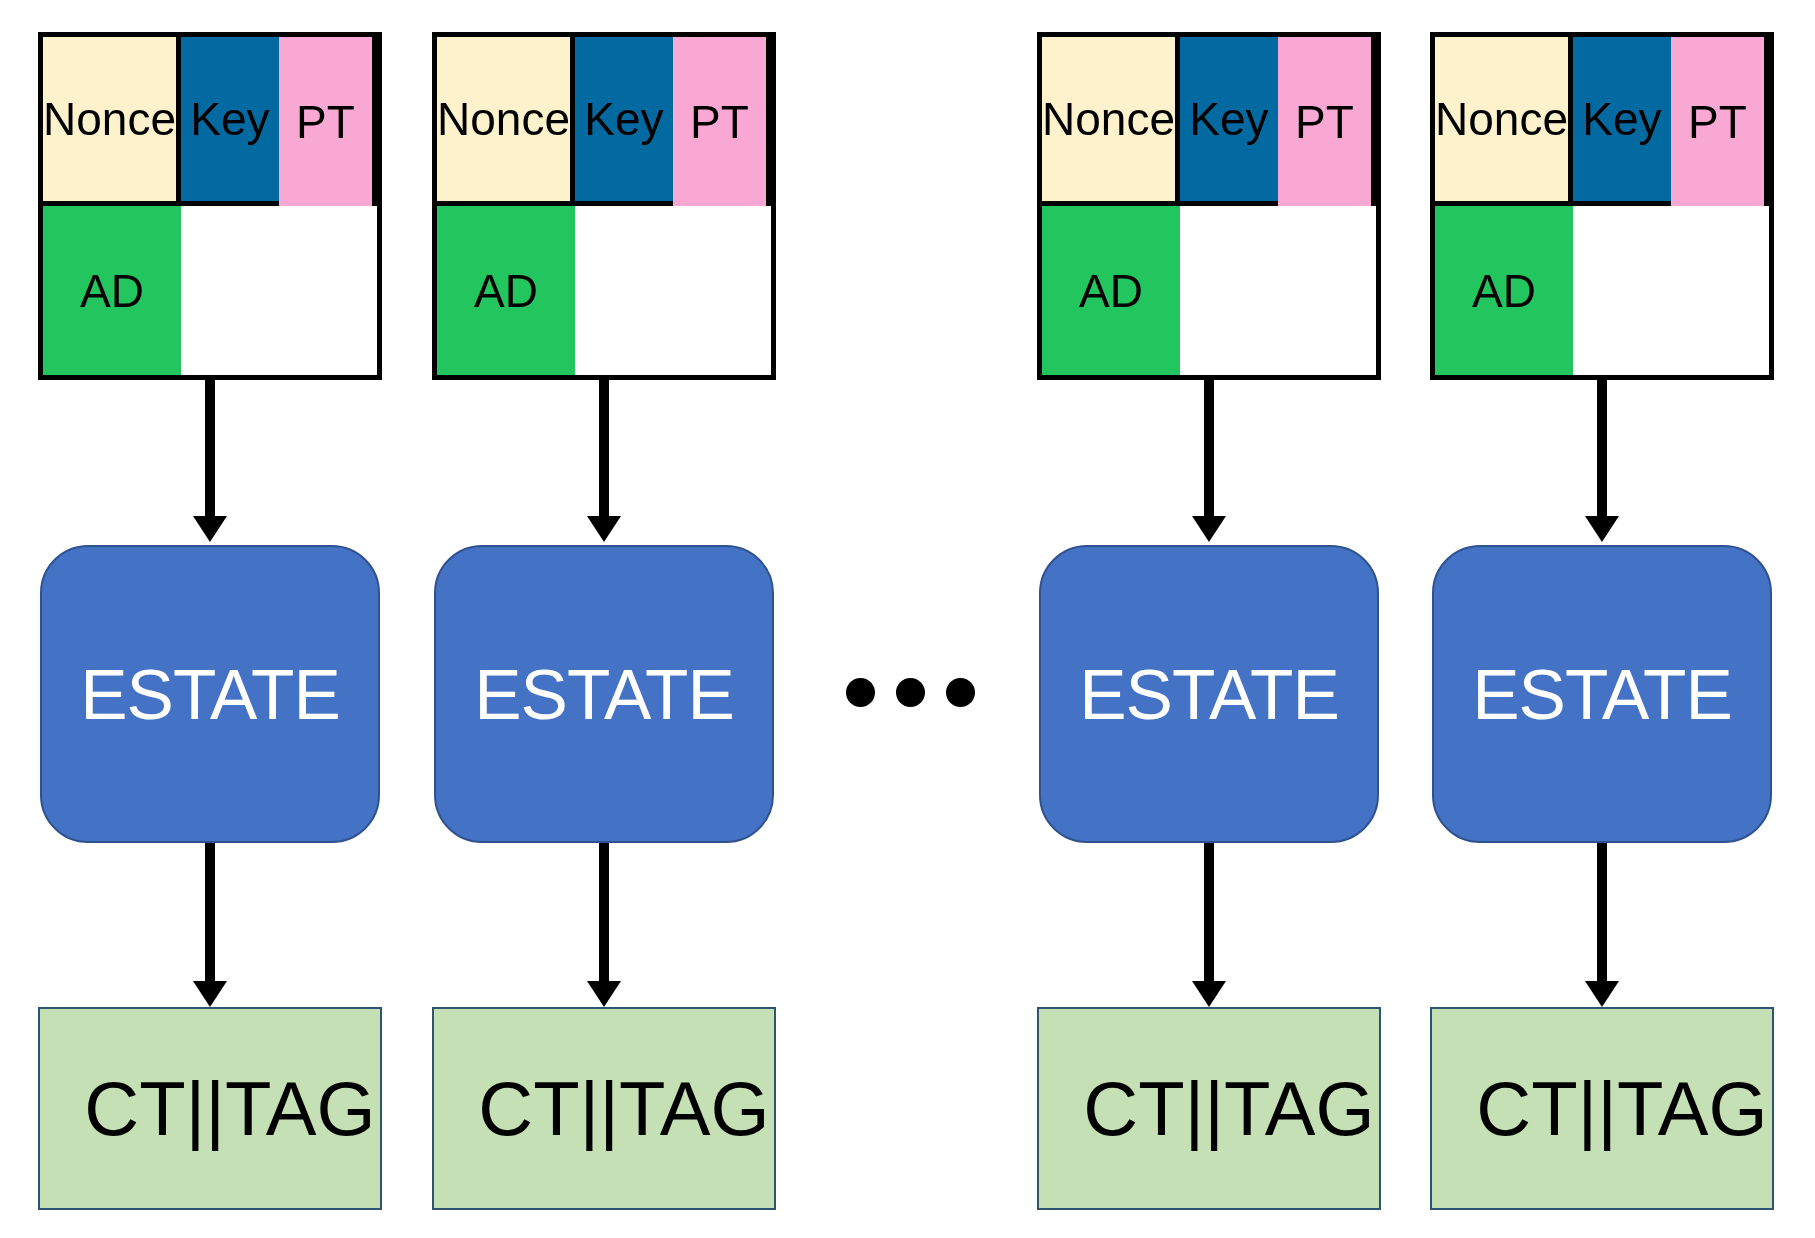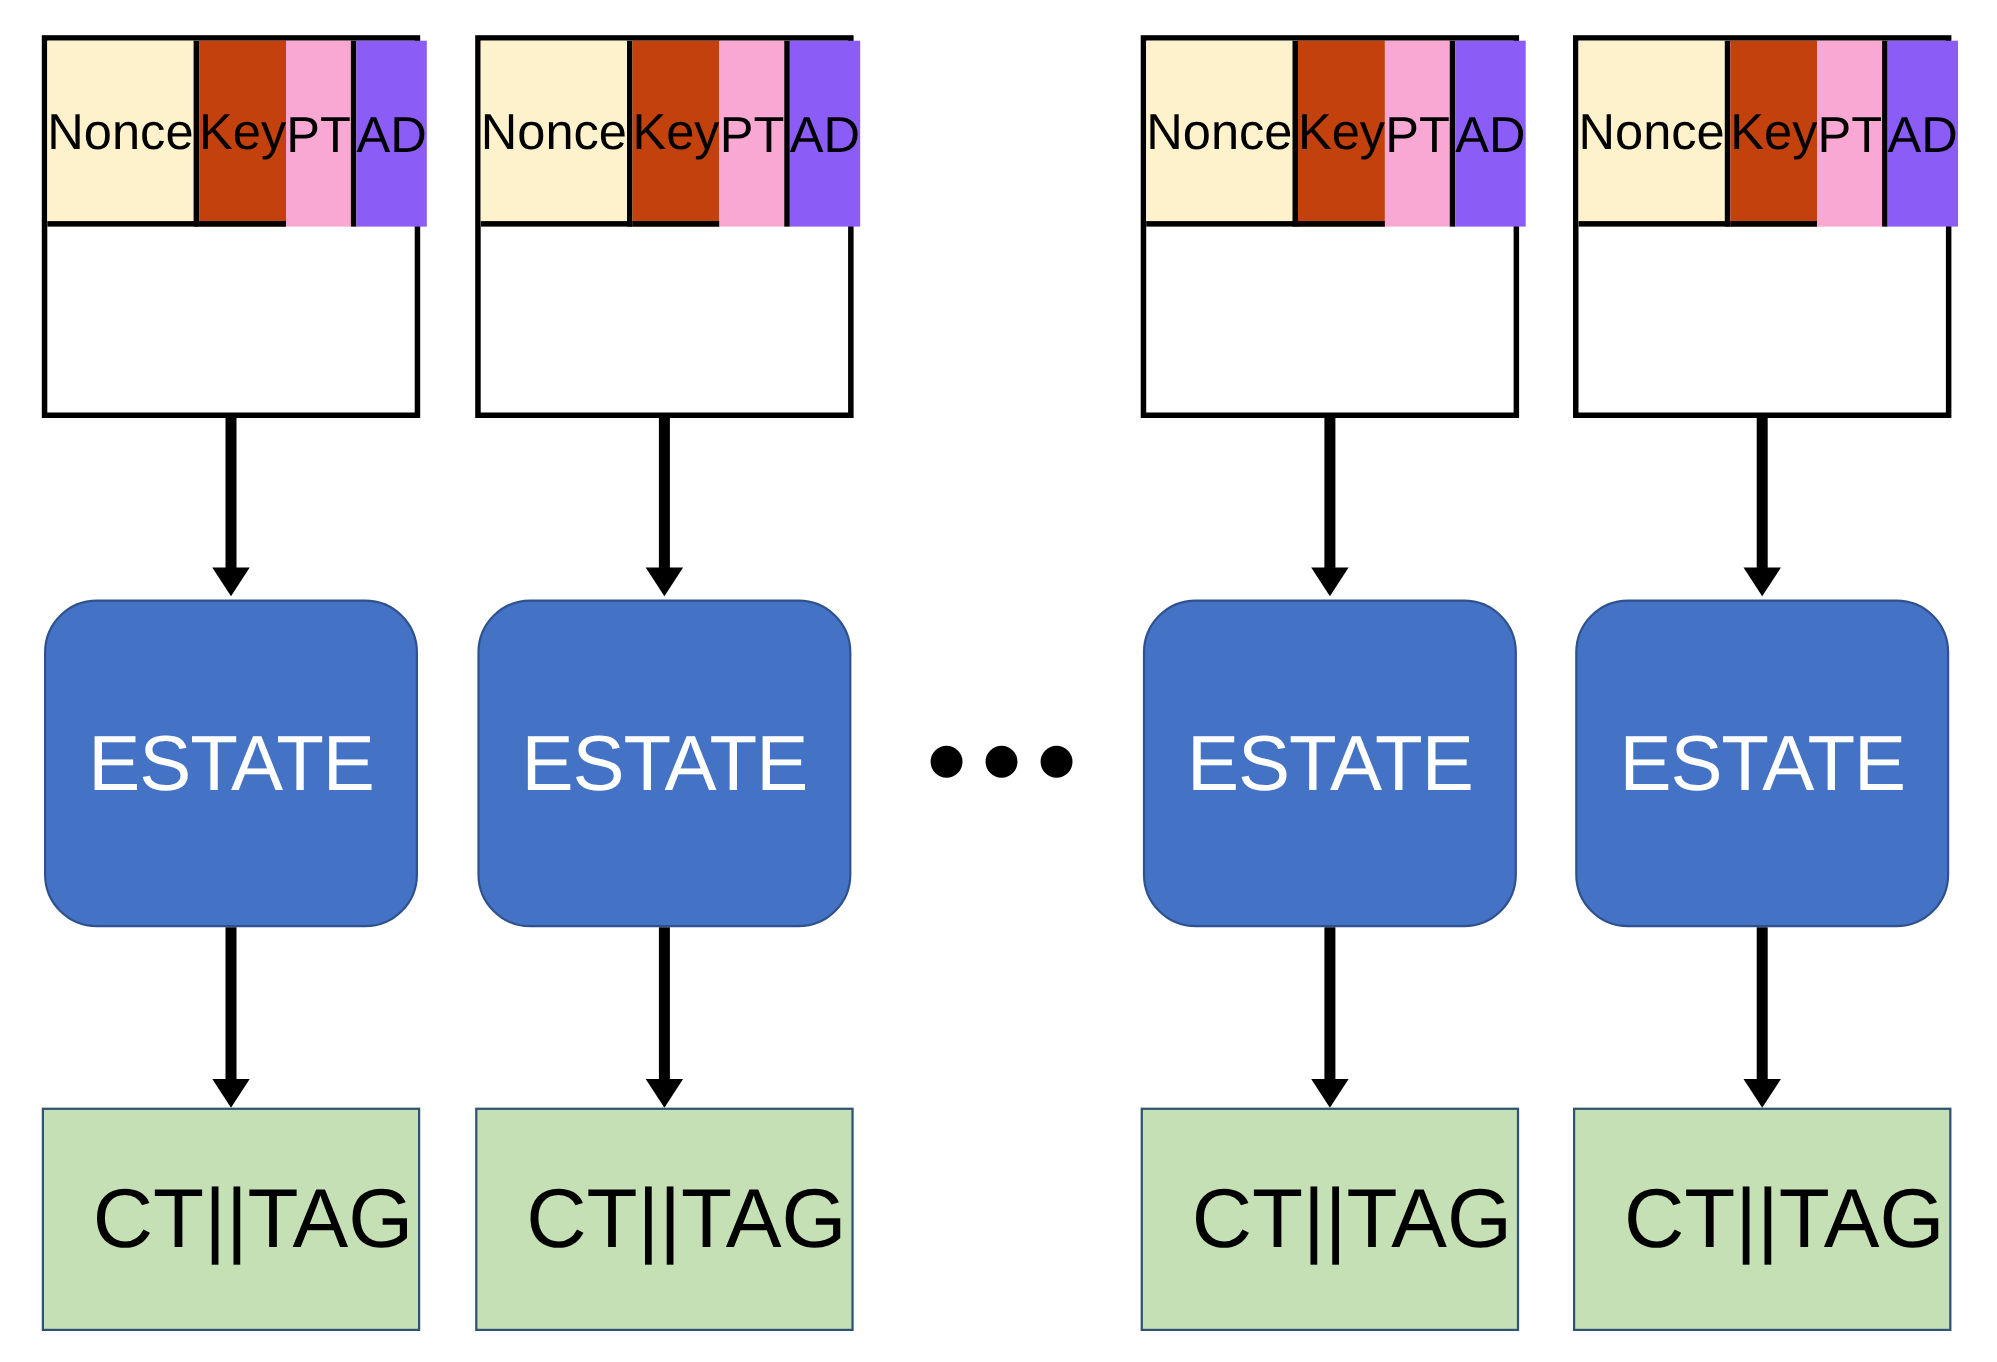--- a/index.html
+++ b/index.html
@@ -25,35 +25,35 @@
   
   .grid {
     position: absolute;
     top: 32px;
     left: 0;
     width: 344px;
     height: 348px;
     box-sizing: border-box;
     border: 5px solid #000000;
     display: grid;
-    grid-template-columns: 1fr 1fr 1fr 1fr;
+    grid-template-columns: 1fr 1fr 1fr;
     grid-template-rows: 1fr 1fr;
   }
   .cell {
     display: flex;
     align-items: center;
     justify-content: center;
     font-size: 46px;
     color: #000000;
     box-sizing: border-box;
   }
   .cell-nonce { background: #FDF2CC; border-right: 5px solid #000; border-bottom: 5px solid #000; }
-  .cell-key   { background: #c2410c; border-bottom: 5px solid #000; }
+  .cell-key   { background: #0369a1; border-bottom: 5px solid #000; }
   .cell-pt    { background: #f9a8d4; border-right: 5px solid #000; }
-  .cell-ad    { background: #8b5cf6; }
+  .cell-ad    { background: #22c55e; }
 
   
   .arrow {
     position: absolute;
     left: 50%;
     transform: translateX(-50%);
     width: 34px;
   }
   .arrow-1 { top: 380px; height: 162px; }
   .arrow-2 { top: 843px; height: 164px; }

